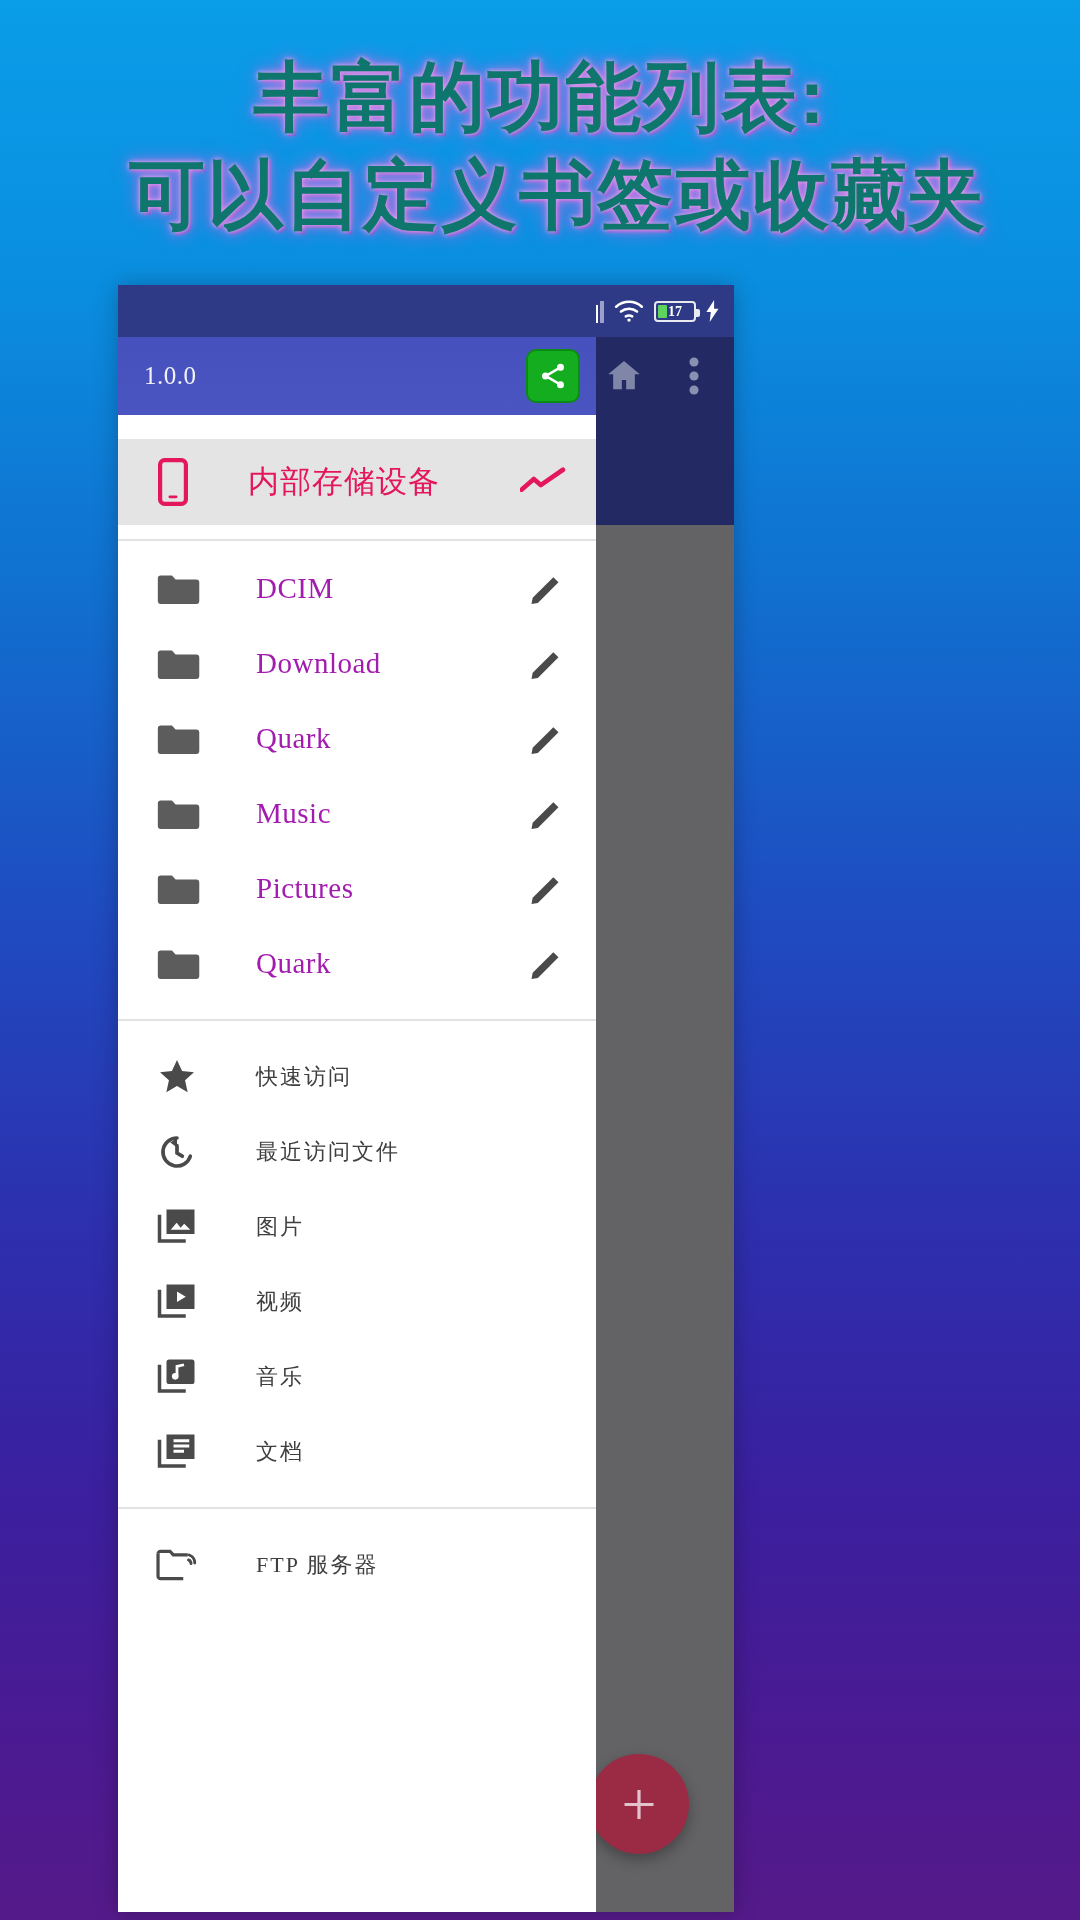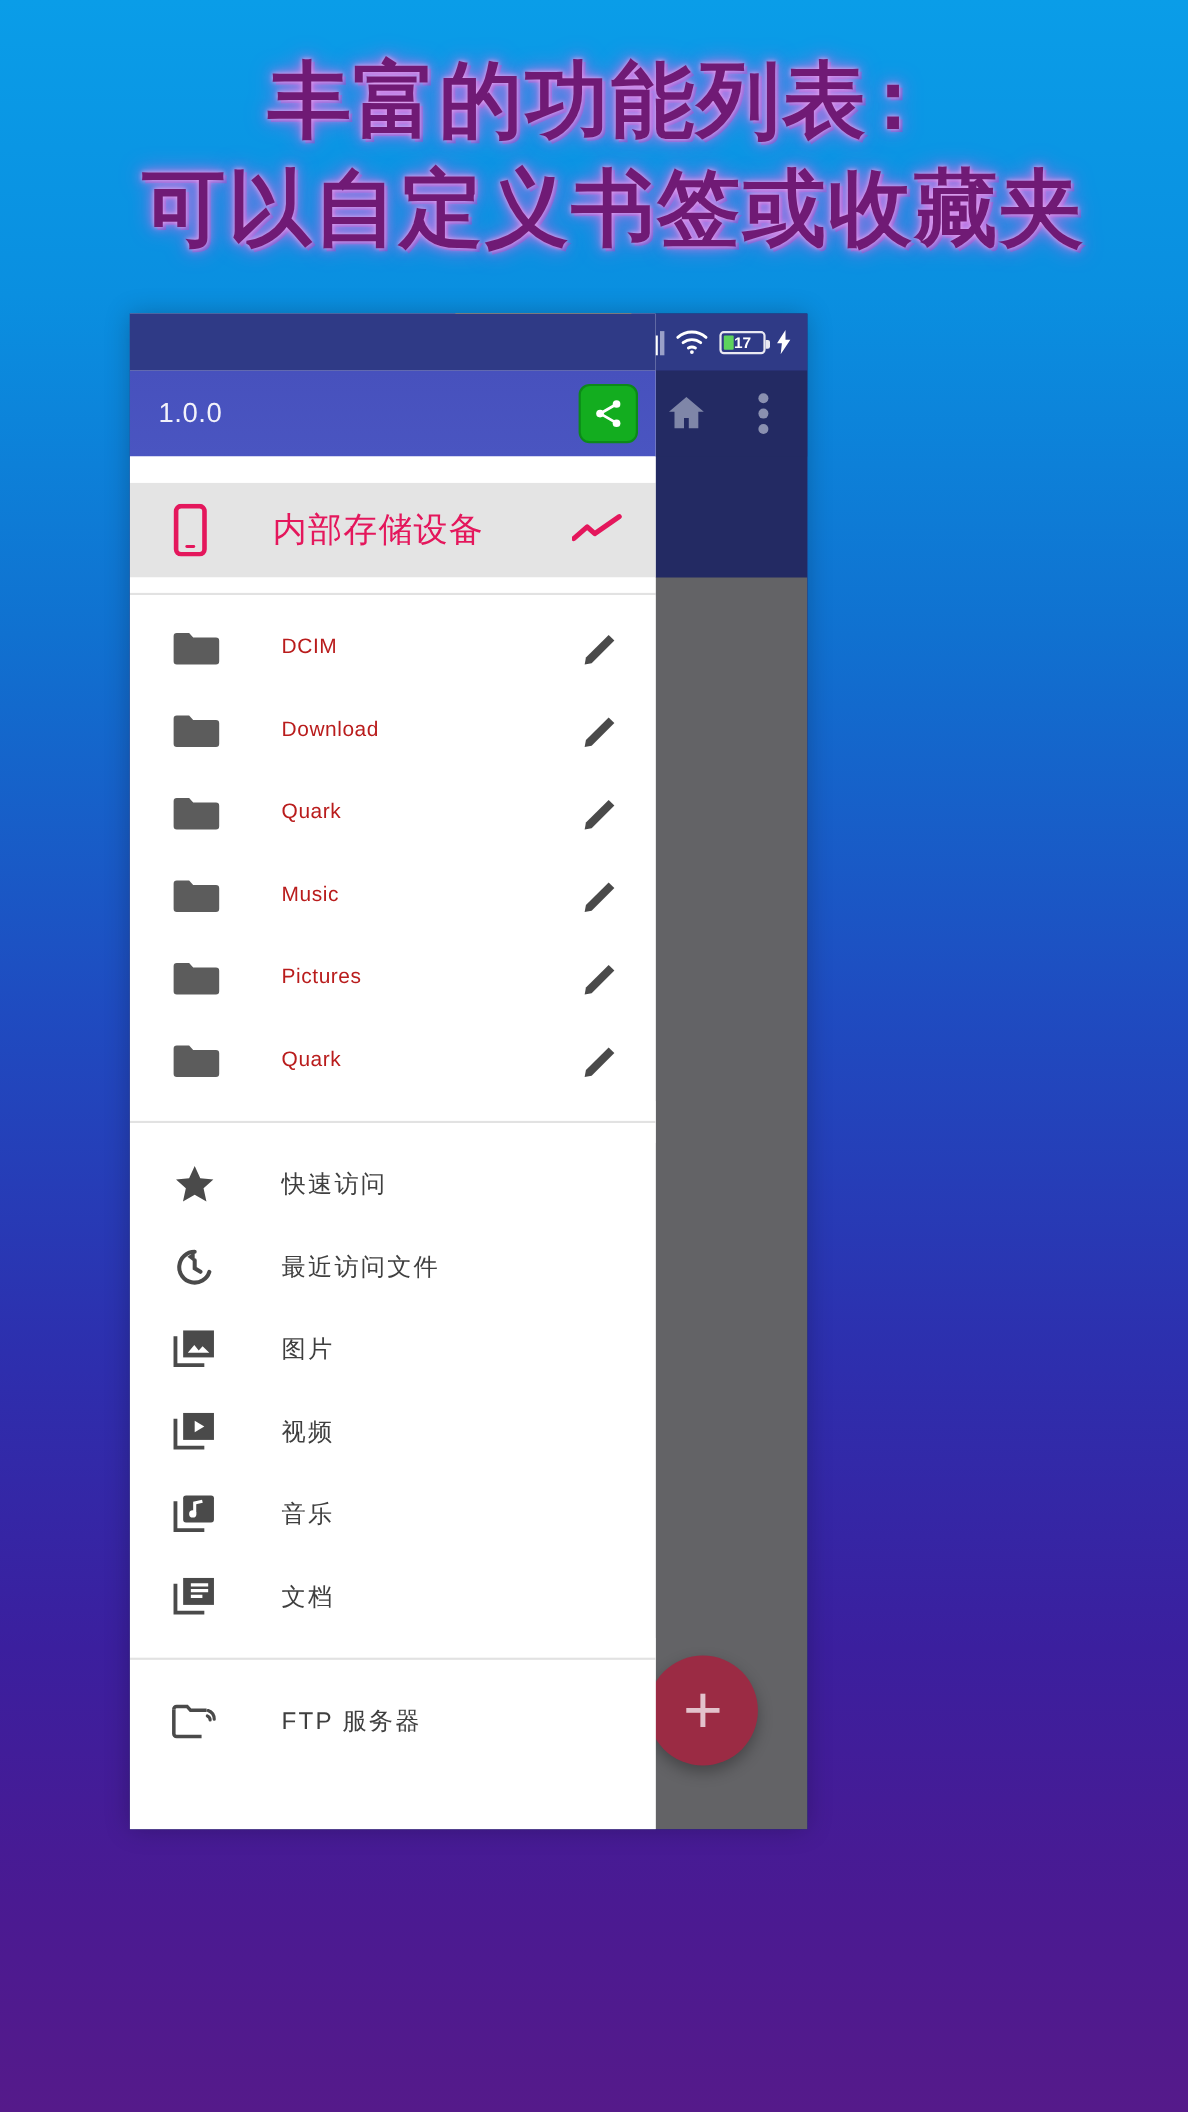--- a/index.html
+++ b/index.html
@@ -16,43 +16,44 @@
     position:relative;
   }
 
   
   .headline {
     position:absolute; top:56px; left:0; width:1080px;
     text-align:center; z-index:40;
     pointer-events:none;
   }
   .hl-line {
-    font-family:Liberation Mono, monospace;
+    font-family:Liberation Sans, sans-serif;
     font-weight:bold;
-    color:#701a75;
+    color:#0f766e;
     letter-spacing:2px;
     line-height:1.08;
     text-shadow:
        0 0 4px #e0aaf0,
        0 0 10px #d07fe8,
        0 0 20px #b862e0,
        3px 3px 0px rgba(150,60,190,0.55);
     white-space:nowrap;
   }
   .hl-1 { font-size:76px; }
   .hl-2 { font-size:76px; margin-top:16px;padding-left:36px; }
 
   
   .phone {
     position:absolute;
     left:118px; top:285px;
-    width:616px; height:1378px;
+    width:616px; height:1627px;
     overflow:hidden;
     background:#2b3480;
     box-shadow:0 0 22px rgba(0,0,0,0.25);
+    font-family:Liberation Serif, serif;
   }
 
   
   .bg-app {
     position:absolute; inset:0;
     background:#232a63;
   }
   .bg-topbar {
     position:absolute; top:0; left:0; right:0; height:52px;
     background:#2f3a86;
@@ -171,21 +172,21 @@
     background:#fff;
   }
   .row {
     height:75px;
     display:flex; align-items:center;
     padding:0 30px 0 38px;
   }
   .row .ico { width:46px; display:flex; align-items:center; justify-content:flex-start;}
   .row .lbl {
     margin-left:54px;
-    font-size:19px; color:#b91c1c; letter-spacing:.5px;
+    font-size:29px; color:#a21caf; letter-spacing:.5px;
   }
   .row .lbl.cjk { font-size:22px; color:#3f3f3f; letter-spacing:2px;}
   .row .edit { margin-left:auto; }
   .spacer-sm { height:10px; }
   .group-gap { height:18px; background:#fff;}
 
   svg { display:block; }
 </style>
 </head>
 <body>

